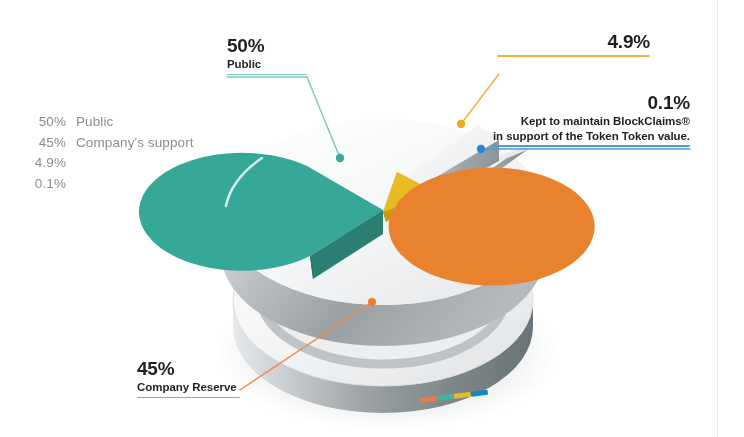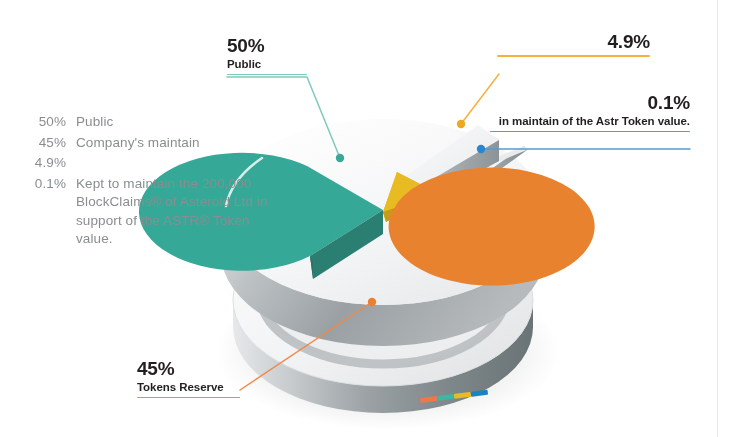--- a/index.html
+++ b/index.html
@@ -225,47 +225,47 @@
     </g>
   </svg>
 
   <div id="legend">
     <div class="legend-row">
       <div class="legend-pct">50%</div>
       <div class="legend-txt">Public</div>
     </div>
     <div class="legend-row">
       <div class="legend-pct">45%</div>
-      <div class="legend-txt">Company's maintain</div>
+      <div class="legend-txt">Company's support</div>
     </div>
     <div class="legend-row">
       <div class="legend-pct">4.9%</div>
     </div>
     <div class="legend-row">
       <div class="legend-pct">0.1%</div>
-      <div class="legend-txt">Kept to maintain the 200,000 BlockClaims® of Asteroid Ltd in support of the ASTR® Token value.</div>
     </div>
   </div>
 
   <div class="callout" id="callout-public">
     <div class="pct">50%</div>
     <div class="desc">Public</div>
     <div class="rule" style="background:#7ec9bc"></div>
   </div>
 
   <div class="callout" id="callout-mgmt">
     <div class="pct">4.9%</div>
     <div class="rule" style="background:#f5b13f"></div>
   </div>
 
   <div class="callout" id="callout-kept">
     <div class="pct">0.1%</div>
-    <div class="desc">in maintain of the Astr Token value.</div>
+    <div class="desc">Kept to maintain BlockClaims®</div>
+    <div class="desc">in support of the Token Token value.</div>
     <div class="rule" style="background:#4f9ed8"></div>
   </div>
 
   <div class="callout" id="callout-reserve">
     <div class="pct">45%</div>
-    <div class="desc">Tokens Reserve</div>
+    <div class="desc">Company Reserve</div>
     <div class="rule" style="background:#f08a47"></div>
   </div>
 
 </div>
 
 </body></html>

